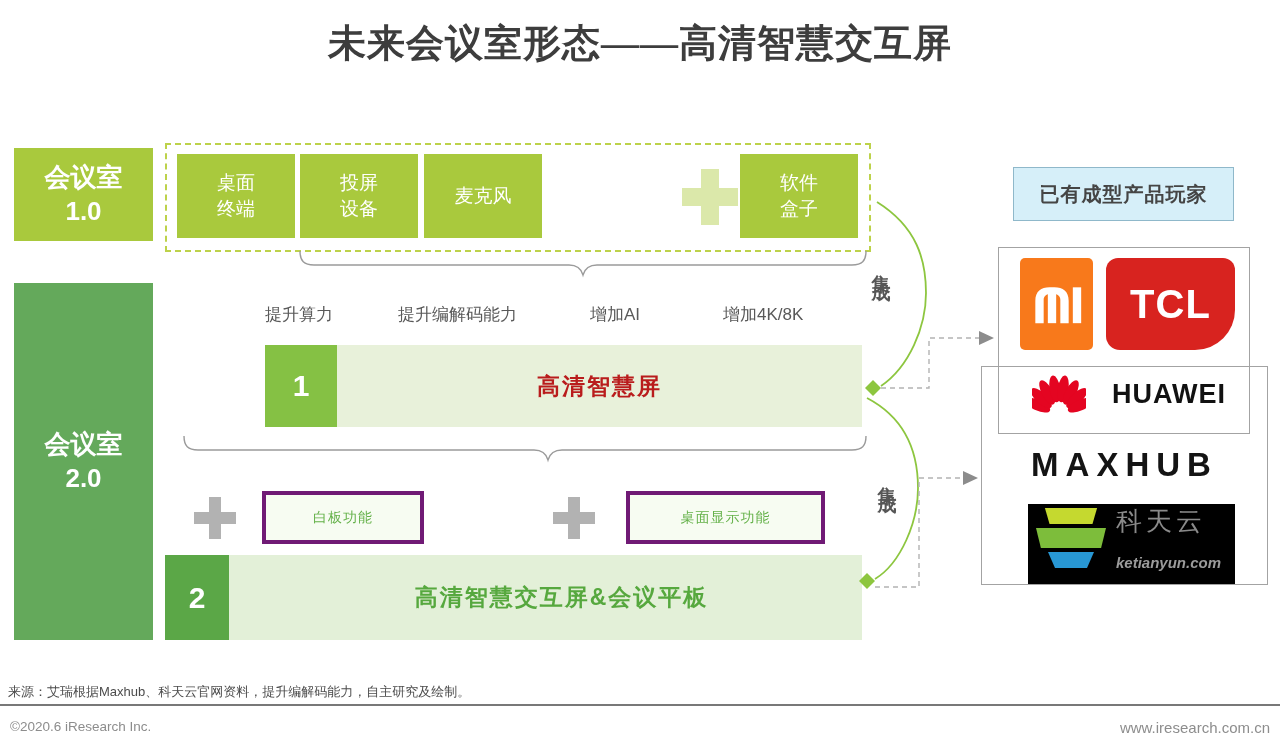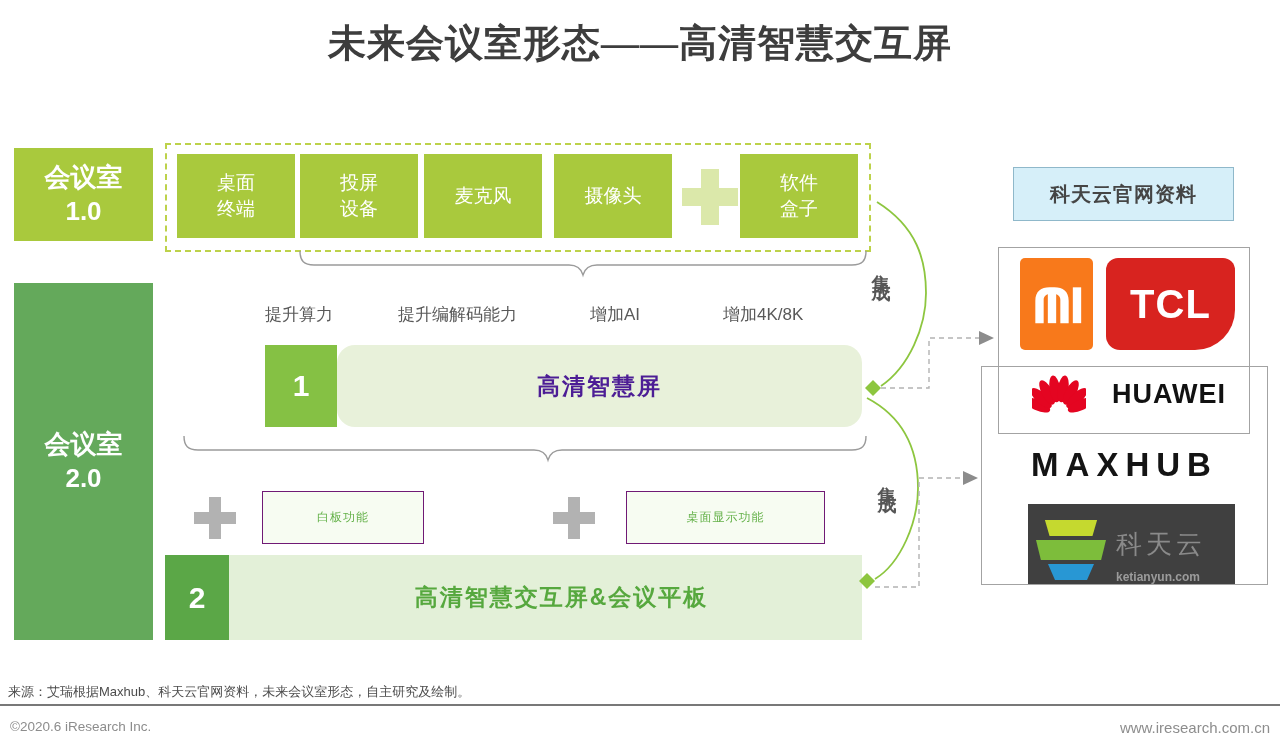--- a/index.html
+++ b/index.html
@@ -30,27 +30,27 @@
   .pg1{left:194px;top:497px;}
   .pg2{left:553px;top:497px;}
 
   .upg{top:303px;font-size:17px;color:#595959;}
 
   .bar{display:flex;}
   .bar .num{color:#fff;font-weight:bold;font-size:30px;display:flex;align-items:center;justify-content:center;}
   .bar .body{flex:1;display:flex;align-items:center;justify-content:center;font-weight:bold;font-size:23px;letter-spacing:2px;}
   .bar1{left:265px;top:345px;width:597px;height:82px;}
   .bar1 .num{width:72px;background:#85c144;}
-  .bar1 .body{background:#e8f1da;color:#4c1d95;border-radius:18px;}
+  .bar1 .body{background:#e8f1da;color:#b91c1c;}
   .bar2{left:165px;top:555px;width:697px;height:85px;}
   .bar2 .num{width:64px;background:#5ba747;}
   .bar2 .body{background:#e3f0d8;color:#56a83e;padding-left:32px;}
 
-  .featbox{top:491px;height:53px;border:1px solid #701a75;background:#f7fcf2;color:#64b149;
-           font-size:12px;box-sizing:border-box;letter-spacing:1px;}
+  .featbox{top:491px;height:53px;border:4px solid #701a75;background:#f7fcf2;color:#64b149;
+           font-size:14px;box-sizing:border-box;letter-spacing:1px;}
   .wb{left:262px;width:162px;}
   .desk{left:626px;width:199px;}
 
   .integrate{writing-mode:vertical-rl;font-size:19px;font-weight:bold;color:#565656;
              letter-spacing:6px;line-height:1;}
   .int1{left:872px;top:260px;}
   .int2{left:878px;top:472px;}
 
   .bluehdr{left:1013px;top:167px;width:221px;height:54px;background:#d6eff9;border:1px solid #8fb8ca;
            font-size:20px;font-weight:bold;color:#454545;letter-spacing:1px;box-sizing:border-box;}
@@ -58,29 +58,29 @@
   .pboxA{left:998px;top:247px;width:252px;height:187px;}
   .pboxB{left:981px;top:366px;width:287px;height:219px;}
 
   .milogo{left:1020px;top:258px;width:73px;height:92px;background:#f8791b;border-radius:5px;}
   .tcllogo{left:1106px;top:258px;width:129px;height:92px;background:#d8231f;
            border-radius:12px 12px 40px 14px;color:#fff;font-size:40px;font-weight:900;letter-spacing:1px;}
   .hwrow{left:1032px;top:370px;display:flex;align-items:center;gap:26px;}
   .hwtext{font-size:27px;font-weight:bold;color:#111;letter-spacing:1px;}
   .maxhub{left:981px;top:446px;width:287px;text-align:center;font-size:33px;font-weight:800;
           color:#141414;letter-spacing:7px;}
-  .kty{left:1028px;top:504px;width:207px;height:80px;background:#404040;display:flex;
-       align-items:flex-end;gap:10px;padding:0 8px;box-sizing:border-box;}
+  .kty{left:1028px;top:504px;width:207px;height:80px;background:#000000;display:flex;
+       align-items:flex-start;gap:10px;padding:0 8px;box-sizing:border-box;}
   .ktybands{width:70px;}
   .ktybands div{margin:4px auto;}
   .kb1{width:58px;height:16px;background:#c5d92f;clip-path:polygon(5% 0,95% 0,87% 100%,13% 100%);}
   .kb2{width:70px;height:20px;background:#7dbd3b;clip-path:polygon(0 0,100% 0,93% 100%,7% 100%);}
   .kb3{width:50px;height:16px;background:#2897d4;clip-path:polygon(4% 0,96% 0,82% 100%,18% 100%);}
   .ktycn{font-size:26px;color:#8a8a8a;letter-spacing:4px;}
-  .ktyurl{font-size:12px;color:#9b9b9b;font-weight:bold;margin-top:8px;}
+  .ktyurl{font-size:15px;color:#9b9b9b;font-weight:bold;margin-top:15px;font-style:italic;}
 
   .source{left:8px;top:683px;font-size:13px;color:#4c4c4c;}
   .rule{left:0;top:704px;width:1280px;border-top:2px solid #787878;}
   .copyright{left:10px;top:719px;font-size:13.5px;color:#8d8d8d;}
   .website{right:10px;top:719px;font-size:15px;color:#8d8d8d;}
 
   svg.overlay{left:0;top:0;pointer-events:none;}
 </style>
 </head>
 <body>
@@ -93,21 +93,20 @@
 1.0</div>
   <div class="abs room room2 flexc pre">会议室
 2.0</div>
 
   <div class="abs dashedbox"></div>
   <div class="abs comp flexc pre" style="left:177px">桌面
 终端</div>
   <div class="abs comp flexc pre" style="left:300px">投屏
 设备</div>
   <div class="abs comp flexc pre" style="left:424px">麦克风</div>
-  <div class="abs comp flexc pre" style="left:554px">摄像头</div>
   <span class="abs plus plus-pale"></span>
   <div class="abs comp flexc pre" style="left:740px">软件
 盒子</div>
 
   <span class="abs upg" style="left:265px">提升算力</span>
   <span class="abs upg" style="left:398px">提升编解码能力</span>
   <span class="abs upg" style="left:590px">增加AI</span>
   <span class="abs upg" style="left:723px">增加4K/8K</span>
 
   <div class="abs bar bar1">
@@ -134,21 +133,21 @@
     <path d="M877,202 C917,227 926,260 926,293 C926,327 909,367 881,386" fill="none" stroke="#8dc63f" stroke-width="1.8"></path>
     <path d="M867,398 C907,419 918,455 918,488 C918,522 901,563 875,579" fill="none" stroke="#8dc63f" stroke-width="1.8"></path>
     <polygon points="873,380 881,388 873,396 865,388" fill="#8dc63f"></polygon>
     <polygon points="867,573 875,581 867,589 859,581" fill="#8dc63f"></polygon>
     <path d="M881,388 H929 V338 H979" fill="none" stroke="#b3b3b3" stroke-width="1.4" stroke-dasharray="5,4"></path>
     <polygon points="979,331 994,338 979,345" fill="#8c8c8c"></polygon>
     <path d="M875,587 H919 V478 H963" fill="none" stroke="#b3b3b3" stroke-width="1.4" stroke-dasharray="5,4"></path>
     <polygon points="963,471 978,478 963,485" fill="#8c8c8c"></polygon>
   </svg>
 
-  <div class="abs bluehdr flexc">科天云官网资料</div>
+  <div class="abs bluehdr flexc">已有成型产品玩家</div>
   <div class="abs pbox pboxA"></div>
   <div class="abs pbox pboxB"></div>
 
   <div class="abs milogo flexc">
     <svg width="60" height="76" viewBox="0 0 72 90">
       <path d="M10,68 V41 c0,-11 7,-16 17,-16 h6 c10,0 17,5 17,16 v27 H40 V40 c0,-4 -3,-7 -7,-7 h-6 c-4,0 -7,3 -7,7 v28 z" fill="#fff"></path>
       <rect x="25" y="33" width="10" height="35" fill="#fff"></rect>
       <rect x="55" y="25" width="10" height="43" fill="#fff"></rect>
     </svg>
   </div>
@@ -177,18 +176,18 @@
       <div class="kb1"></div>
         <div class="kb2"></div>
         <div class="kb3"></div>
     </div>
     <div>
       <div class="ktycn">科天云</div>
       <div class="ktyurl">ketianyun.com</div>
     </div>
   </div>
 
-  <div class="abs source">来源：艾瑞根据Maxhub、科天云官网资料，未来会议室形态，自主研究及绘制。</div>
+  <div class="abs source">来源：艾瑞根据Maxhub、科天云官网资料，提升编解码能力，自主研究及绘制。</div>
   <div class="abs rule"></div>
   <div class="abs copyright">©2020.6 iResearch Inc.</div>
   <div class="abs website">www.iresearch.com.cn</div>
 
 </div>
 
 </body></html>

